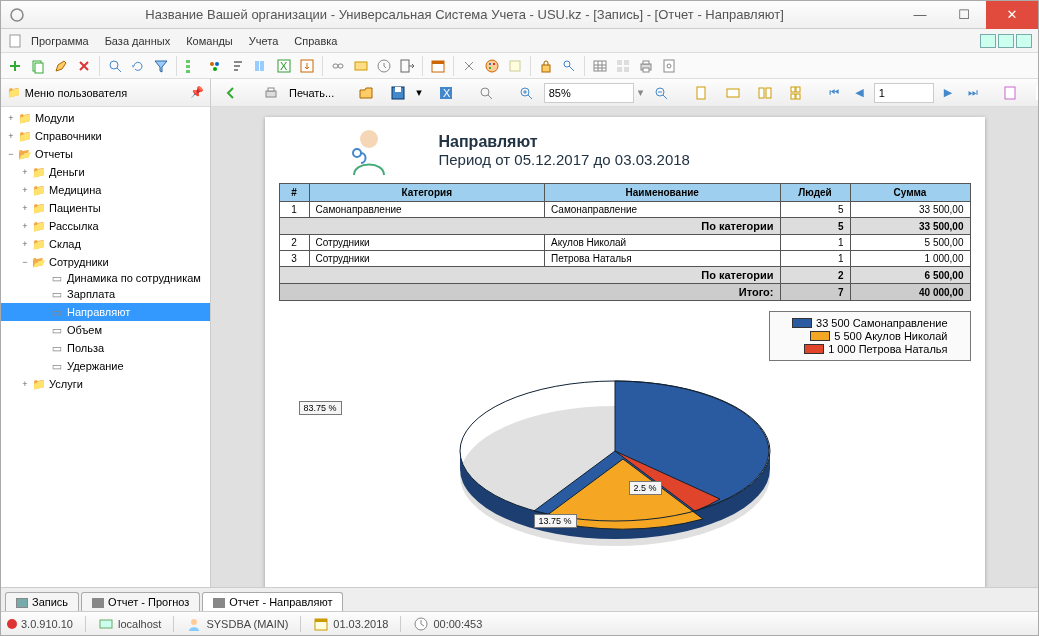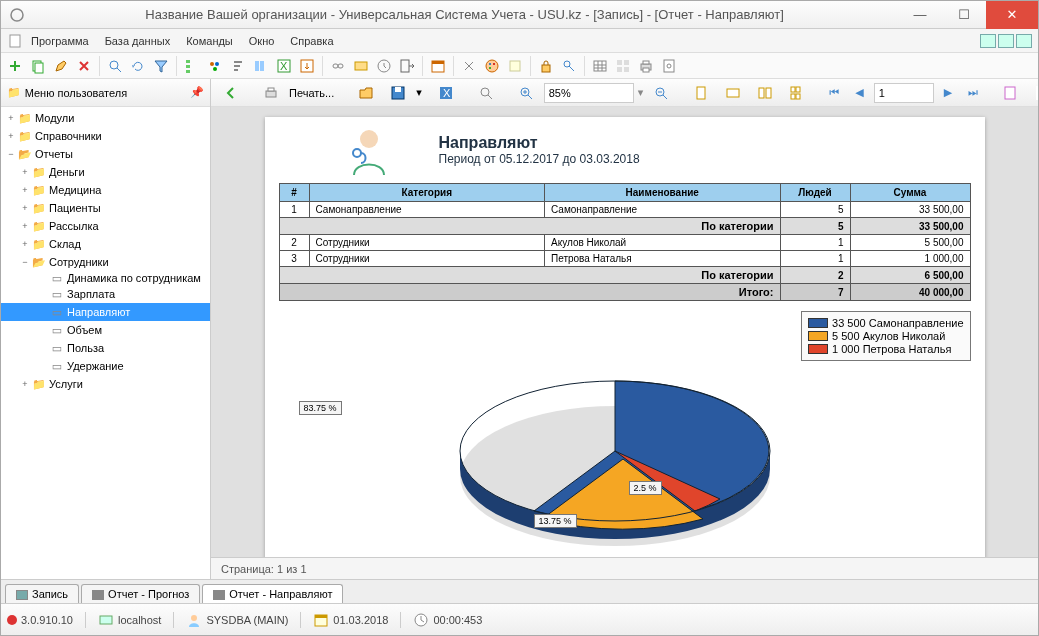--- a/index.html
+++ b/index.html
@@ -50,45 +50,45 @@
 .report-toolbar .page-input { width: 60px; height: 20px; border: 1px solid #ccc; padding: 0 4px; background: #fff; text-align:left;}
 .report-toolbar .close-btn { background:#fff; display:flex; align-items:center; gap:4px; padding:0 6px;}
 .report-toolbar .x-ic { width:14px; height:14px; background:#f08030; color:#fff; display:flex; align-items:center; justify-content:center; font-size:10px; border-radius:2px;}
 
 .report-viewport { flex: 1; background: #e0e0e0; overflow: auto; position: relative; padding: 10px 20px; }
 .report-page { width: 720px; margin: 0 auto; background: #fff; box-shadow: 0 1px 4px rgba(0,0,0,0.3); padding: 8px 14px 20px; }
 
 .report-header { display: flex; align-items: center; gap: 40px; margin-bottom: 8px; padding-left: 60px;}
 .report-header .doc-icon { width: 60px; height: 50px; position: relative; }
 .report-title { font-size: 16px; font-weight: bold; color: #234; }
-.report-period { font-size: 12px; color: #234; }
+.report-period { font-size: 15px; color: #234; }
 
 table.rep { width: 100%; border-collapse: collapse; }
 table.rep th { background: #9ecfee; border: 1px solid #555; padding: 3px 6px; font-weight: bold; font-size: 10px; text-align:center;}
 table.rep td { border: 1px solid #555; padding: 2px 6px; font-size: 10px; }
 table.rep td.num { text-align: right; }
 table.rep td.ctr { text-align: center; }
 table.rep tr.subtotal td { background: #ddd; font-weight: bold; }
 table.rep tr.total td { background: #ccc; font-weight: bold; }
 .chart-canvas { flex:1; position:relative; height:280px; }
 .legend-box { border:1px solid #777; background:#fafafa; padding:4px 6px; font-size:10px; position:absolute; right:20px; top:300px;}
-.legend-row { display:flex; align-items:center; gap:4px; margin:1px 0;}
+.legend-row { display:flex; align-items:center; gap:4px; margin:1px 16px;justify-content:flex-end;}
 .legend-sw { width:20px; height:10px; border:1px solid #333;}
 
 .sc-lbl { position:absolute; border:1px solid #777; background:#f5f5f5; padding:1px 4px; font-size:9px;}
 
 .pagebar { height: 22px; background: #f5f5f5; border-top: 1px solid #ccc; display: flex; align-items: center; padding: 0 10px; color:#555; }
 
 
 .bottom-tabs { height: 24px; background: #eee; display: flex; align-items: flex-end; border-top: 1px solid #ccc; padding: 0 4px;}
 .bottom-tabs .tab { background: #f5f5f5; border: 1px solid #aaa; border-bottom: none; padding: 3px 10px; margin-right: 2px; display:flex; align-items:flex-end; gap:4px; border-radius: 3px 3px 0 0;}
 .bottom-tabs .tab.active { background: #fff; }
 
 
-.statusbar { height: 32px; background: linear-gradient(#fdfdfd,#eee); border-top: 1px solid #ccc; display: flex; align-items: center; padding: 4px 6px; gap: 12px; }
+.statusbar { height: 24px; background: linear-gradient(#fdfdfd,#eee); border-top: 1px solid #ccc; display: flex; align-items: center; padding: 4px 6px; gap: 12px; }
 .statusbar .sb-item { display:flex; align-items:center; gap:4px; color:#444;}
 .sb-sep{width:1px;height:16px;background:#ccc;}
 
 
 .svg-ic{width:16px;height:16px;display:inline-block;}
 
 
 .report-viewport::-webkit-scrollbar{width:16px;height:16px;}
 .report-viewport::-webkit-scrollbar-thumb{background:#c5c5c5;border:1px solid #aaa;}
 .report-viewport::-webkit-scrollbar-track{background:#eee;}
@@ -108,21 +108,21 @@
   </div>
 </div>
 
 <div class="menubar">
   <svg class="svg-ic" viewBox="0 0 16 16">
       <rect x="3" y="2" width="10" height="12" fill="#fff" stroke="#999"></rect>
     </svg>
   <span class="menu-item">Программа</span>
   <span class="menu-item">База данных</span>
   <span class="menu-item">Команды</span>
-  <span class="menu-item">Окно</span>
+  <span class="menu-item">Учета</span>
   <span class="menu-item">Справка</span>
   <div class="right-icons">
     <div class="ic"></div>
     <div class="ic"></div>
     <div class="ic"></div>
   </div>
 </div>
 
 <div class="toolbar">
   <div class="tb-btn">
@@ -585,23 +585,20 @@
 
             <ellipse cx="190" cy="150" rx="155" ry="70" fill="none" stroke="#123" stroke-width="1"></ellipse>
           </svg>
           <div class="sc-lbl" style="left:20px; top:100px;">83.75 %</div>
           <div class="sc-lbl" style="left:255px; top:213px;">13.75 %</div>
           <div class="sc-lbl" style="left:350px; top:180px;">2.5 %</div>
         </div>
       </div>
     </div>
 
-    <div class="pagebar">
-      <span>Страница: 1 из 1</span>
-    </div>
   </div>
 </div>
 
 <div class="bottom-tabs" id="bottom-tabs">
     <div class="tab">
       <span style="width:12px;height:10px;background:#7aa;display:inline-block;border:1px solid #888"></span>
       <span>Запись</span>
     </div>
     <div class="tab">
       <span style="width:12px;height:10px;background:#888;display:inline-block;border:1px solid #888"></span>

